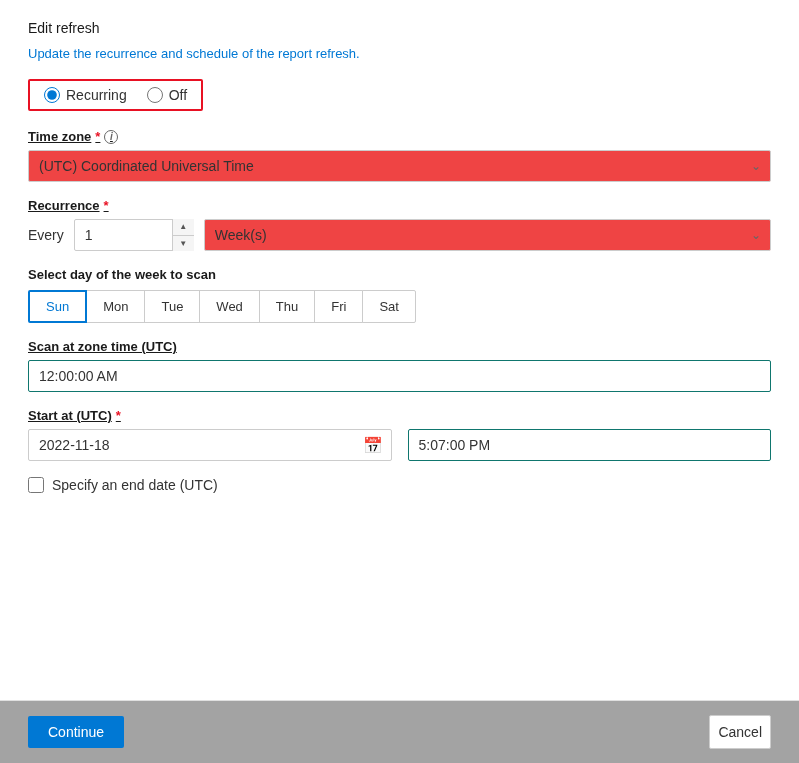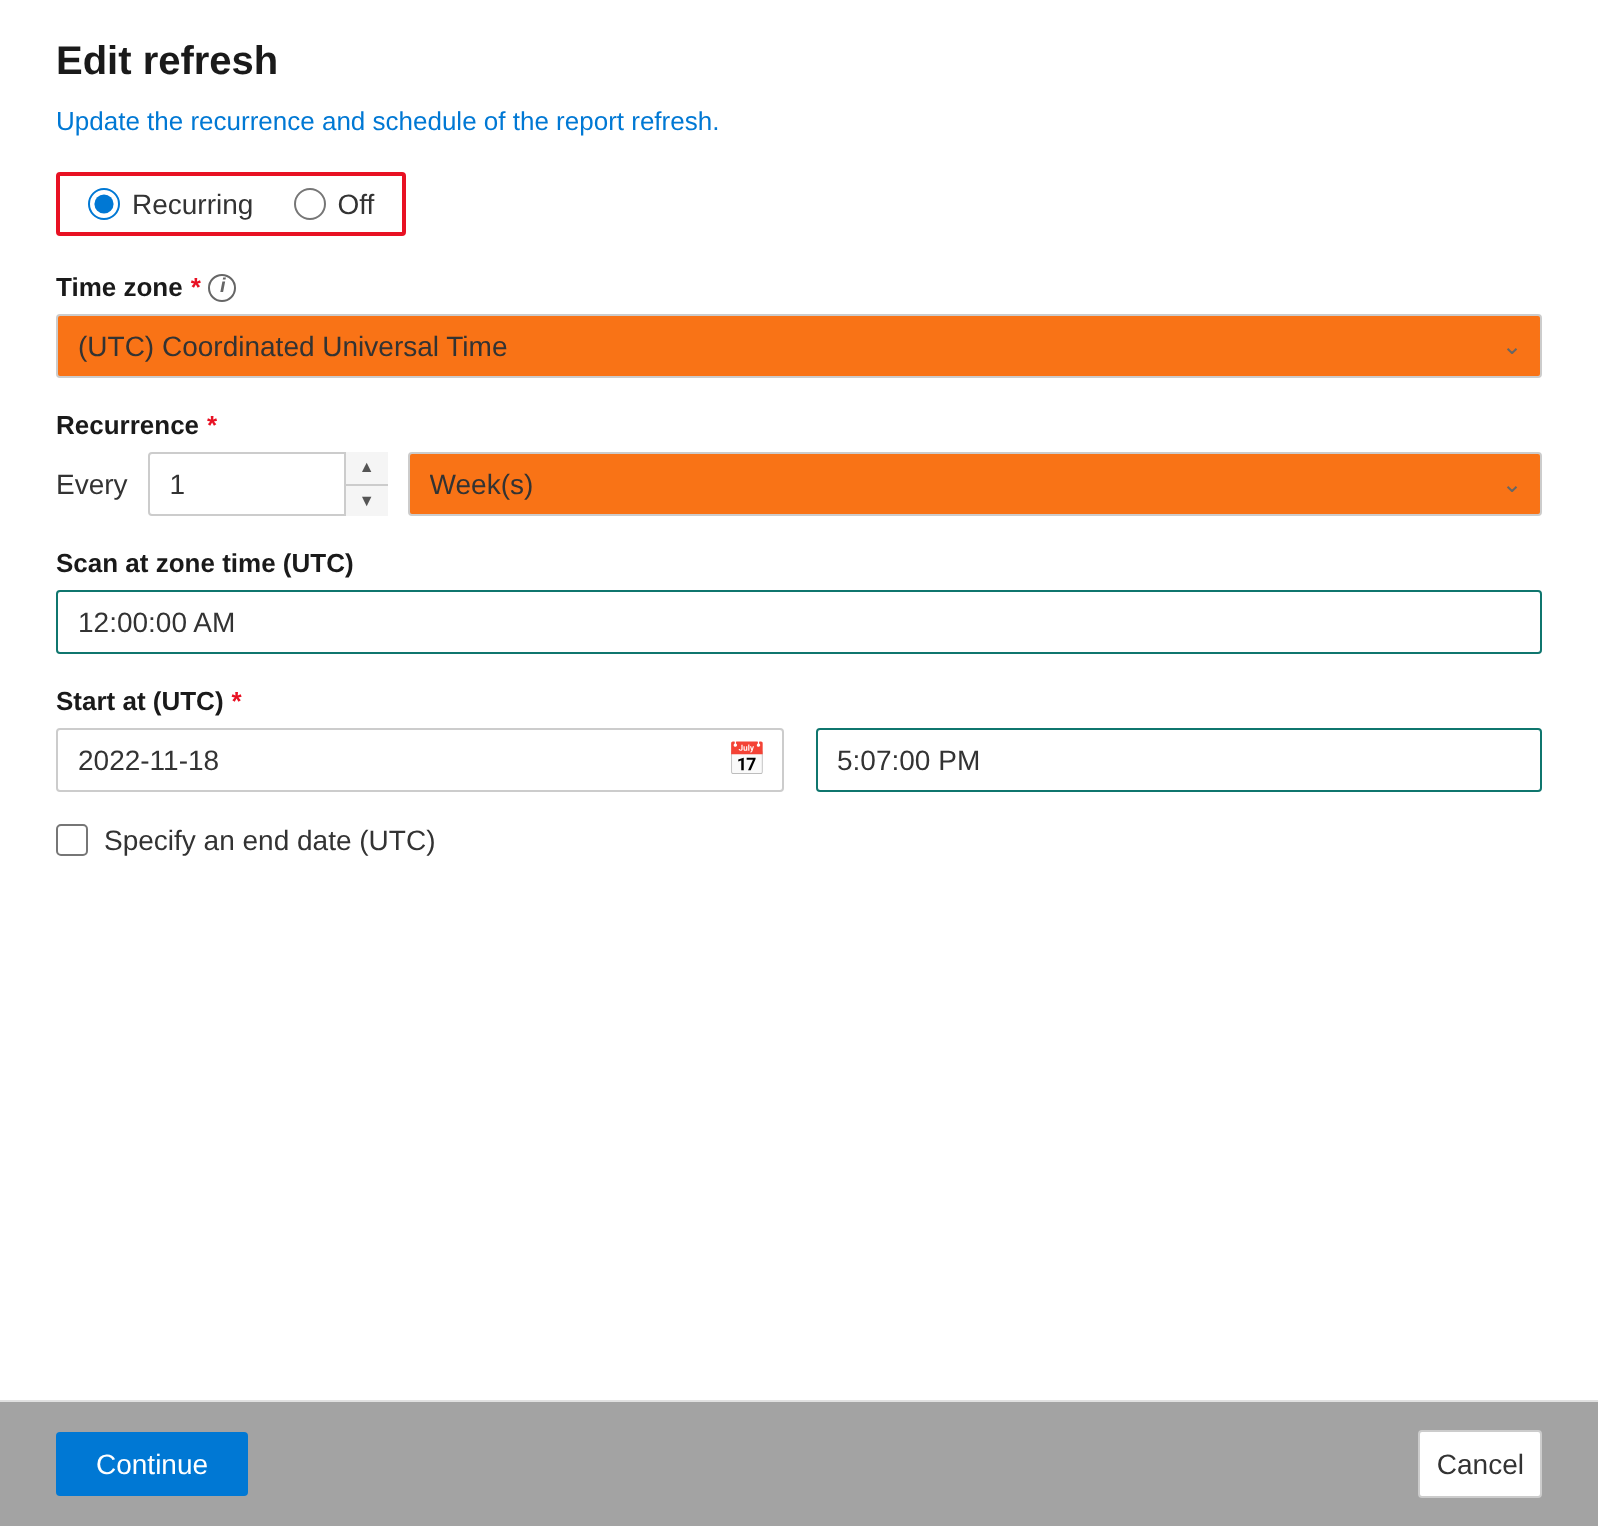--- a/index.html
+++ b/index.html
@@ -13,22 +13,22 @@
       display: flex;
       flex-direction: column;
     }
 
     .main-content {
       flex: 1;
       padding: 20px 28px;
     }
 
     .page-title {
-      font-size: 20px;
-      font-weight: 700;
+      font-size: 14px;
+      font-weight: 400;
       color: #1a1a1a;
       margin-bottom: 10px;
     }
 
     .subtitle {
       color: #0078d4;
       font-size: 13px;
       margin-bottom: 18px;
     }
 
@@ -68,20 +68,21 @@
     }
 
     .field-label {
       font-size: 13px;
       font-weight: 600;
       color: #1a1a1a;
       margin-bottom: 6px;
       display: flex;
       align-items: center;
       gap: 4px;
+      text-decoration: underline;
     }
 
     .required-star {
       color: #e81123;
     }
 
     .info-icon {
       width: 14px;
       height: 14px;
       border: 1px solid #666;
@@ -101,21 +102,21 @@
       width: 100%;
     }
 
     .select-control {
       width: 100%;
       padding: 7px 32px 7px 10px;
       border: 1px solid #ccc;
       border-radius: 2px;
       font-size: 14px;
       appearance: none;
-      background: #f97316;
+      background: #ef4444;
       cursor: pointer;
       color: #333;
     }
 
     .chevron-down {
       position: absolute;
       right: 10px;
       top: 50%;
       transform: translateY(-50%);
       pointer-events: none;
@@ -373,20 +374,32 @@
           <select class="select-control">
             <option>Week(s)</option>
             <option>Day(s)</option>
             <option>Month(s)</option>
           </select>
           <span class="chevron-down">⌄</span>
         </div>
       </div>
     </div>
 
+    <div class="day-selector-section">
+      <div class="day-selector-label">Select day of the week to scan</div>
+      <div class="day-buttons">
+        <button class="day-btn selected">Sun</button>
+        <button class="day-btn">Mon</button>
+        <button class="day-btn">Tue</button>
+        <button class="day-btn">Wed</button>
+        <button class="day-btn">Thu</button>
+        <button class="day-btn">Fri</button>
+        <button class="day-btn">Sat</button>
+      </div>
+    </div>
   </div>
 
   
   <div class="form-section">
     <div class="field-label">Scan at zone time (UTC)</div>
     <input type="text" class="time-input" value="12:00:00 AM" style="">
   </div>
 
   
   <div class="form-section">

